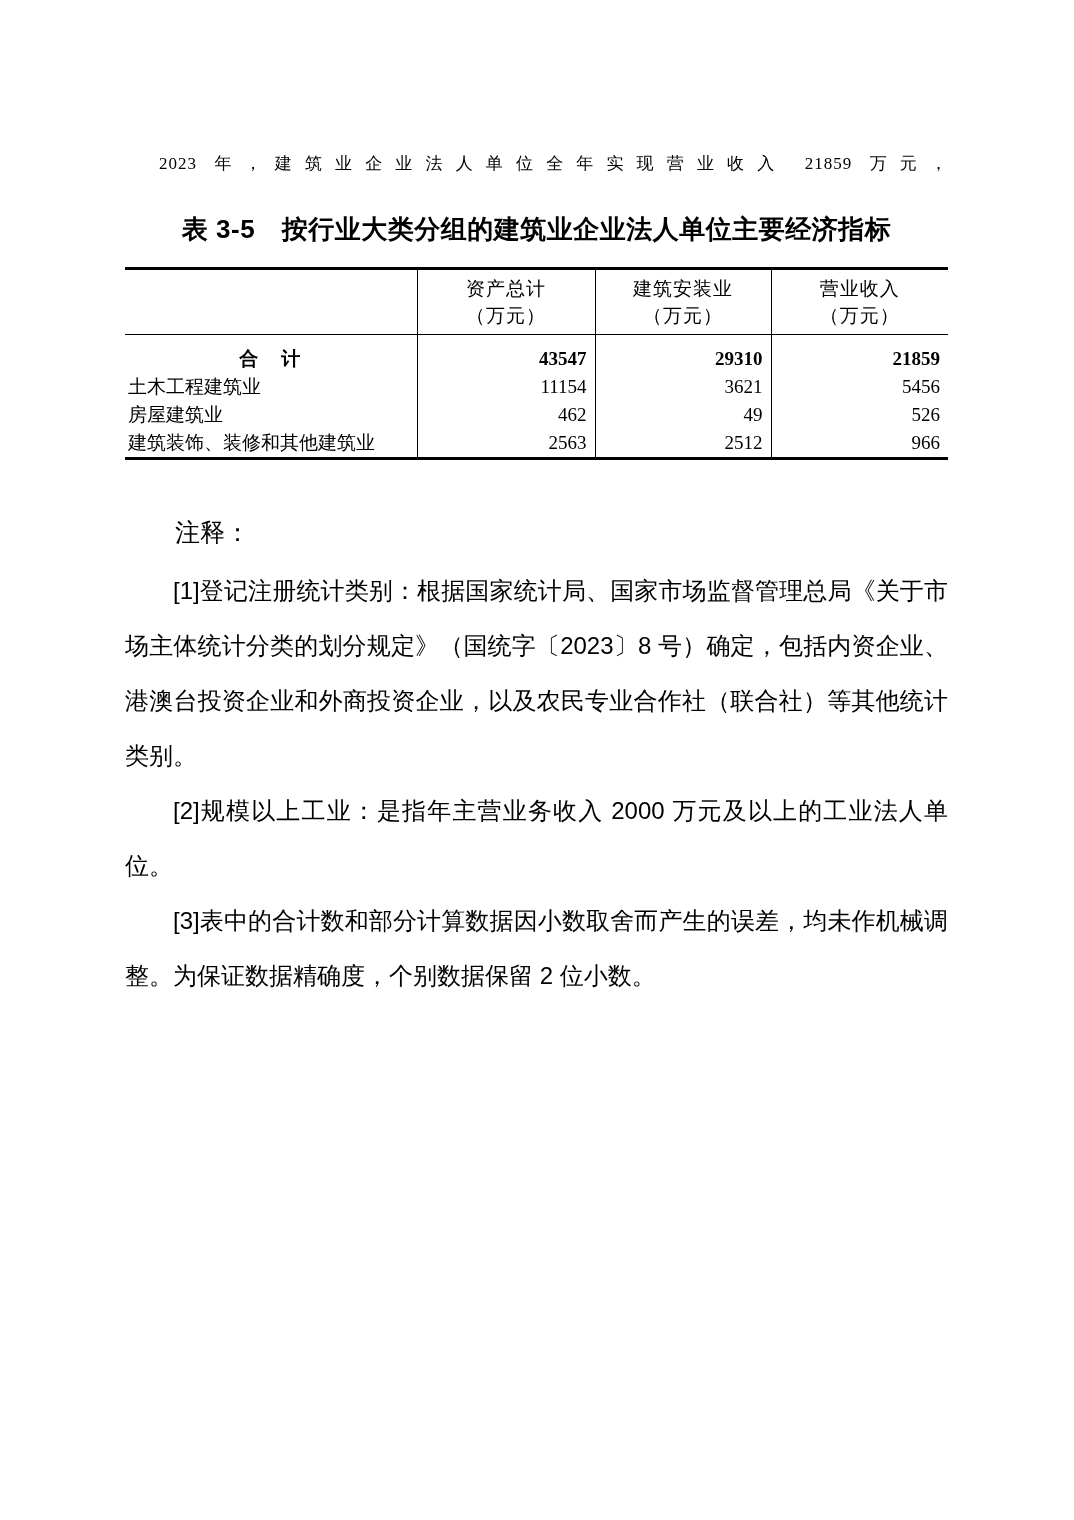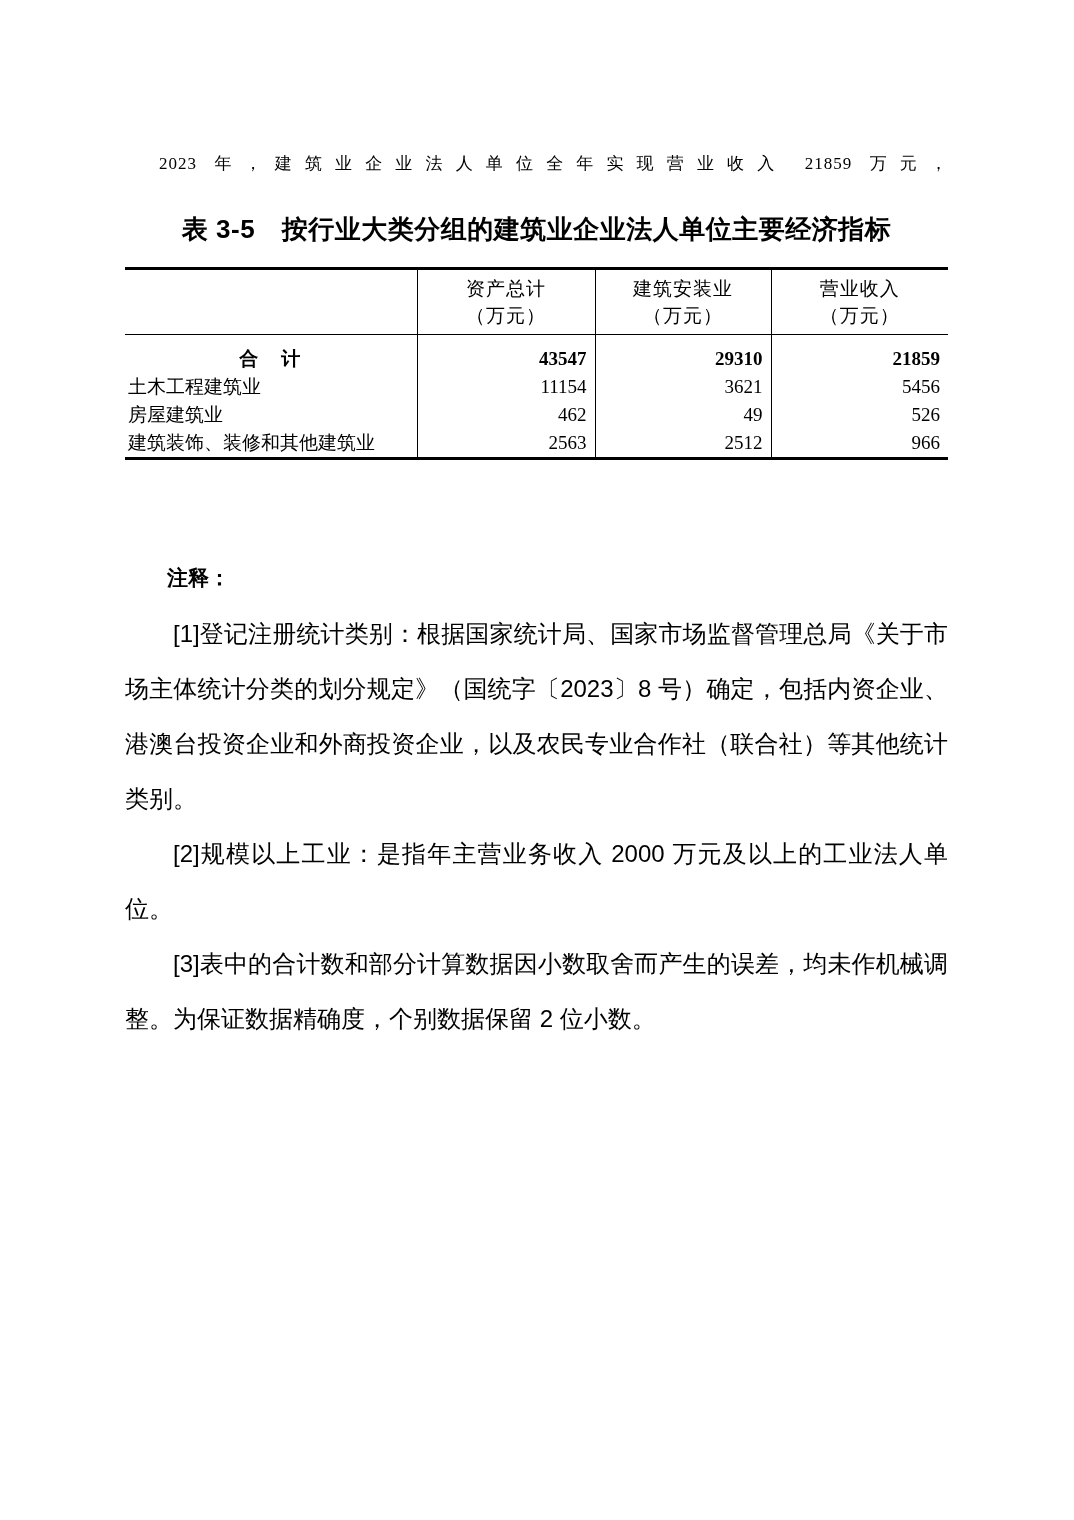--- a/index.html
+++ b/index.html
@@ -60,24 +60,24 @@
   thead .hline { line-height: 27px; letter-spacing: 1px; }
   tbody td { height: 28px; line-height: 28px; }
   tbody td.label { text-align: left; padding-left: 3px; }
   tbody td.num { text-align: right; padding-right: 8px; }
   tbody tr.total-row td { font-weight: bold; }
   tbody tr.total-row td.label { text-align: center; padding-left: 0; letter-spacing: 2px; }
   tbody tr.first-data td { padding-top: 10px; }
 
   
   .notes-heading {
-    margin-top: 104px;
+    margin-top: 56px;
     padding-left: 2em;
-    font-size: 21px;
-    font-weight: bold;
+    font-size: 25px;
+    font-weight: normal;
     font-family: "Liberation Sans", "DejaVu Sans", sans-serif;
   }
   .note {
     margin-top: 0;
     font-size: 24px;
     line-height: 55px;
     text-indent: 2em;
     text-align: justify;
     font-family: "Liberation Sans", "DejaVu Sans", sans-serif;
   }

